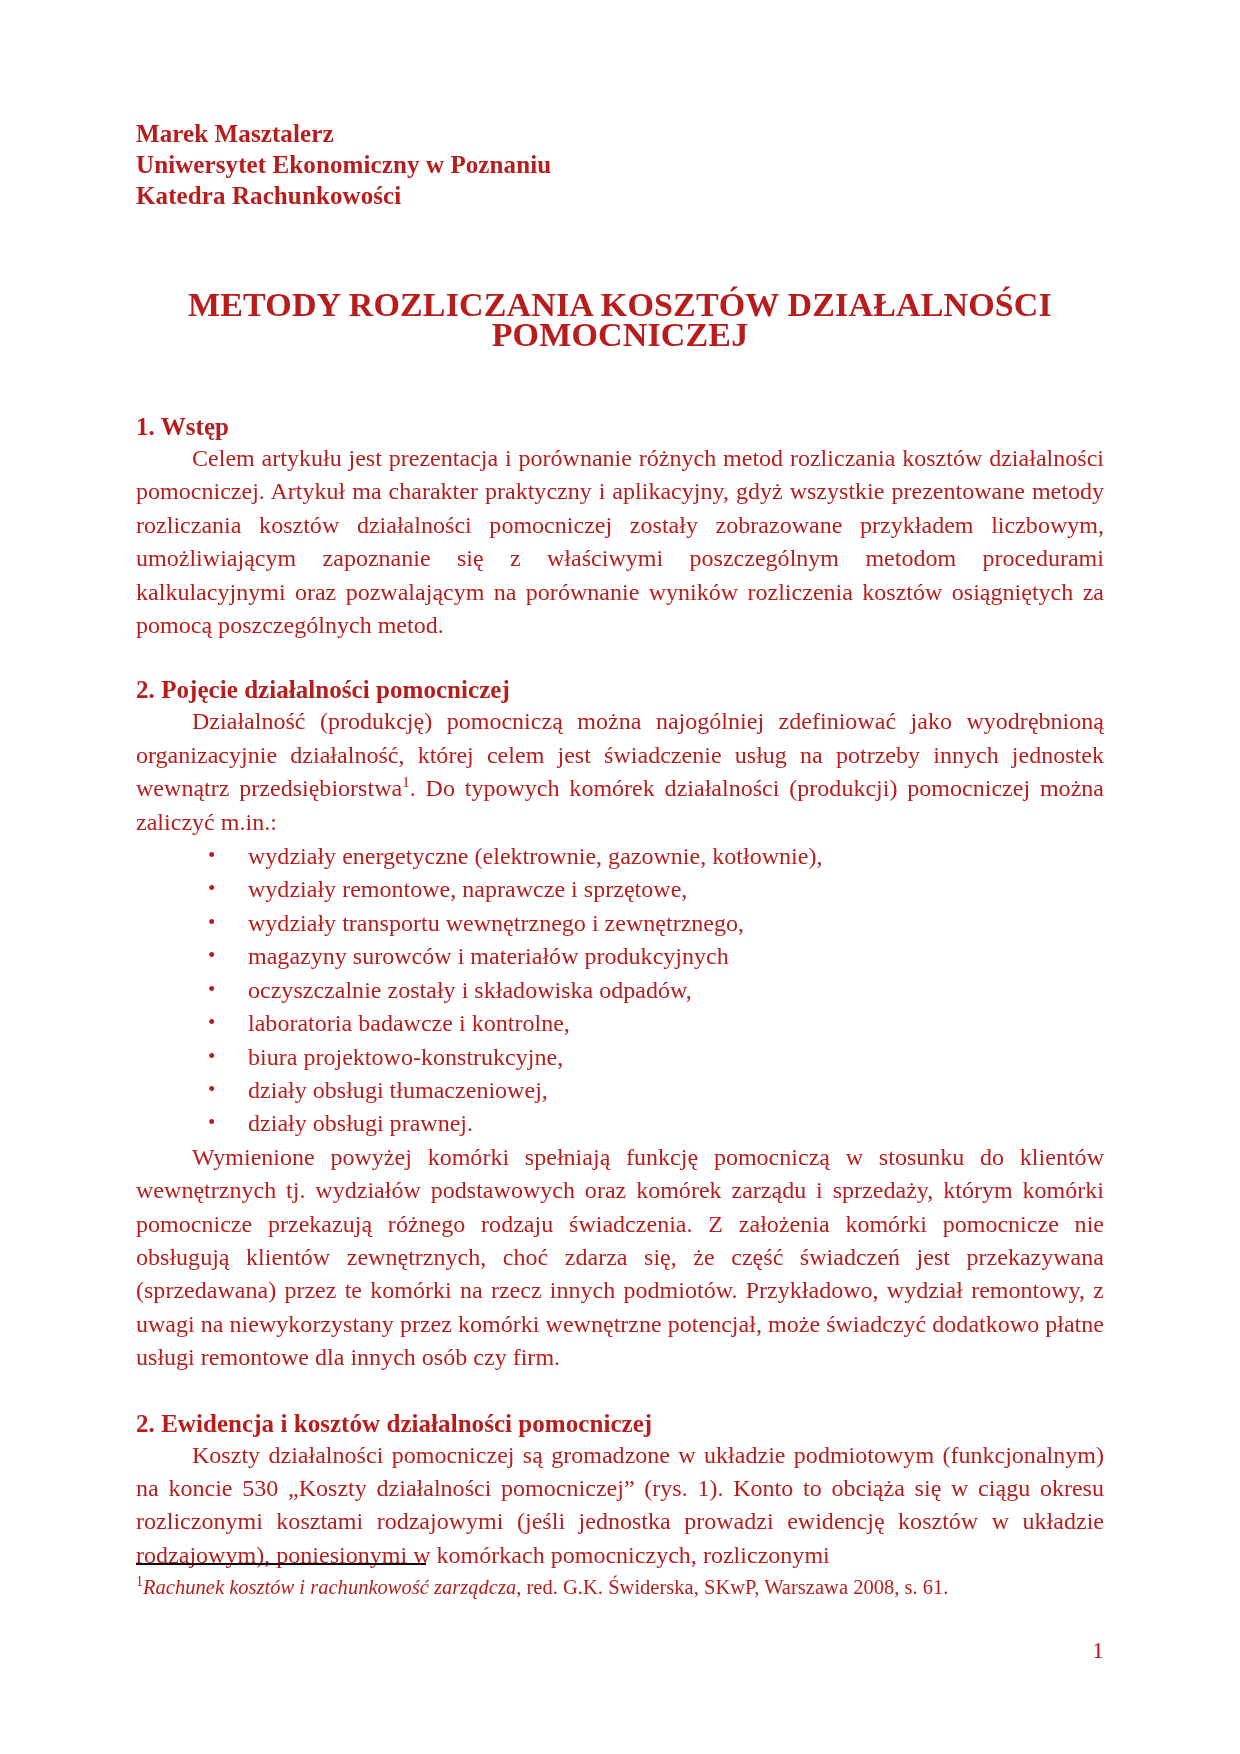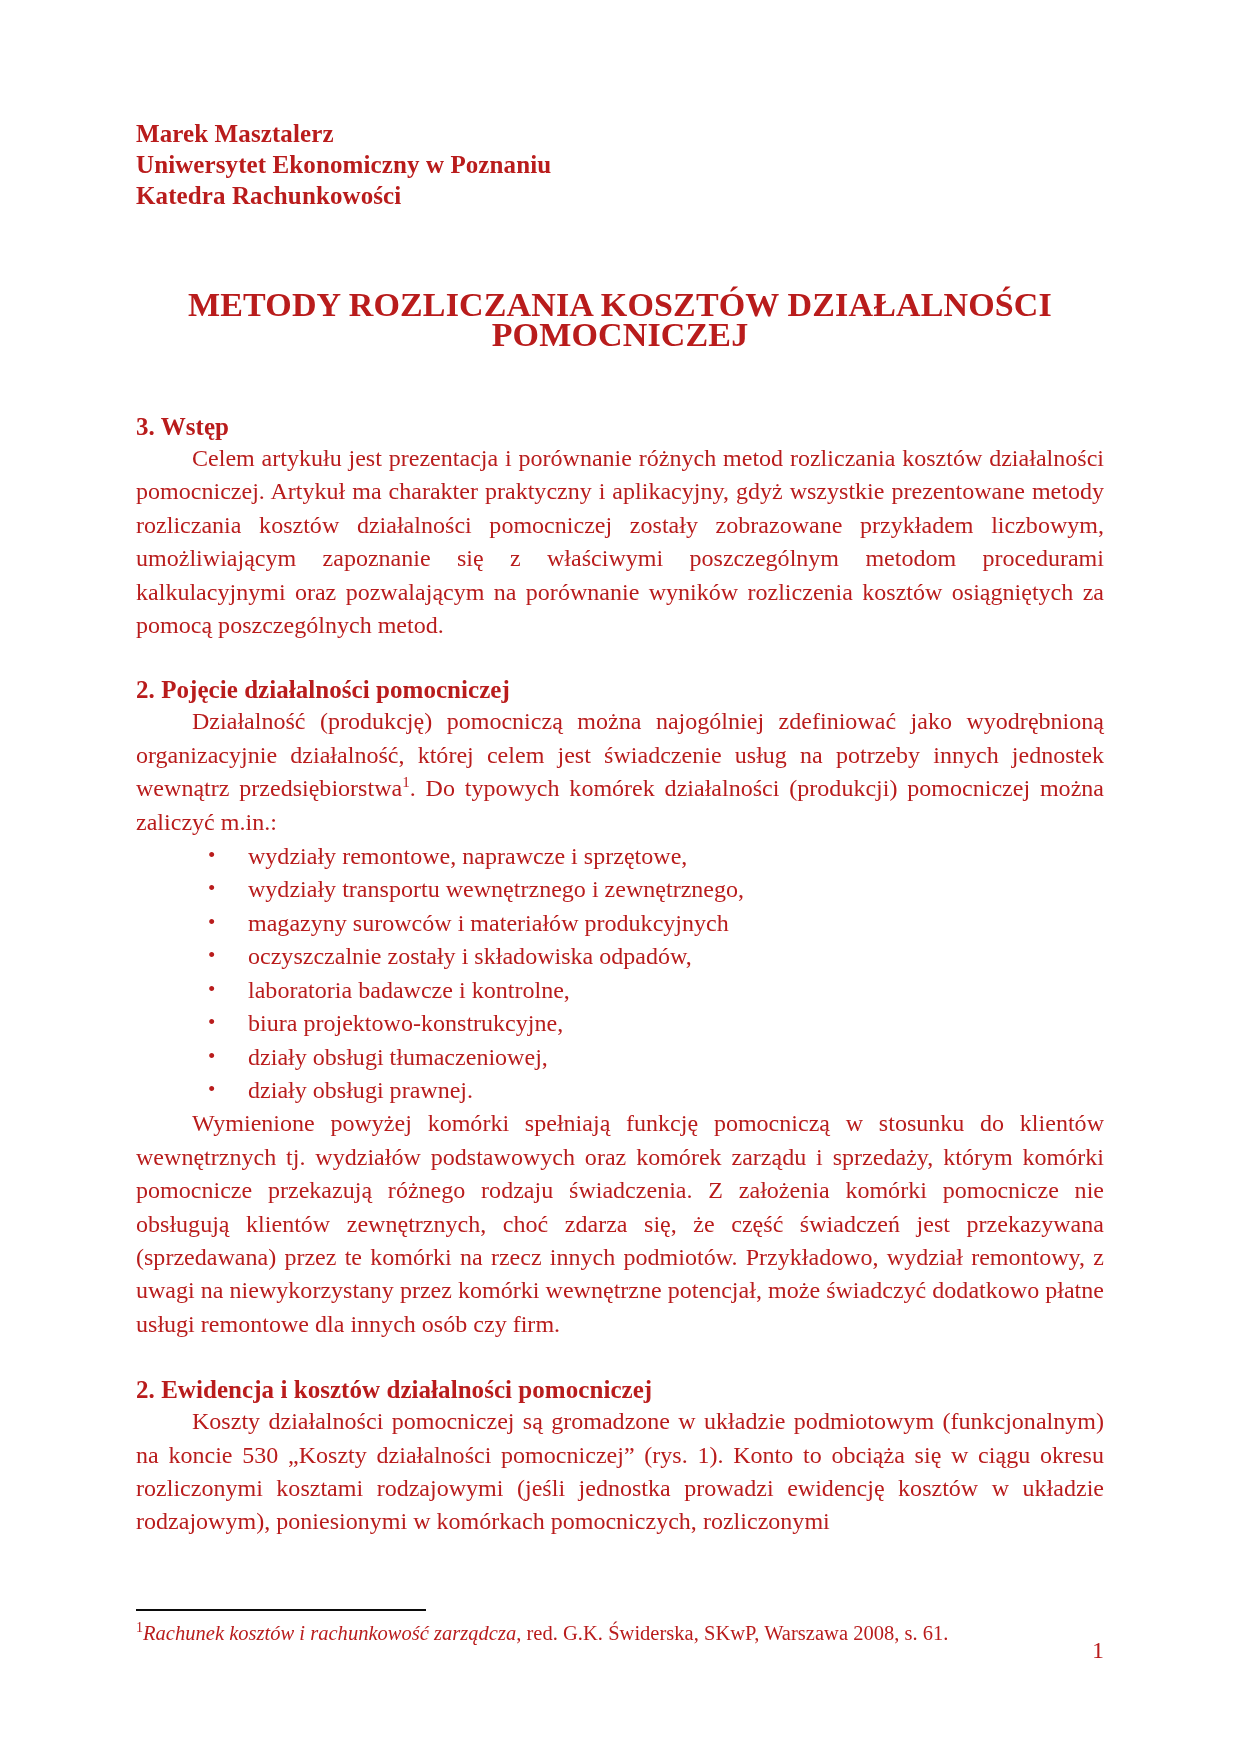--- a/index.html
+++ b/index.html
@@ -92,21 +92,21 @@
     position: absolute;
     left: 72px;
     top: -1px;
     font-size: 21px;
   }
 
   
   .footnote-area {
     position: absolute;
     left: 136px;
-    top: 1609px;
+    top: 1563px;
     width: 968px;
   }
   .footnote-rule {
     width: 290px;
     height: 0;
     border-top: 2.4px solid #0b0b0b;
     margin: 0 0 9px 0;
   }
   .footnote-text {
     font-size: 20.5px;
@@ -137,27 +137,28 @@
   <div class="content">
 
     <div class="affiliation">
       <div>Marek Masztalerz</div>
       <div>Uniwersytet Ekonomiczny w Poznaniu</div>
       <div>Katedra Rachunkowości</div>
     </div>
 
     <div class="doc-title">METODY ROZLICZANIA KOSZTÓW DZIAŁALNOŚCI POMOCNICZEJ</div>
 
-    <div class="heading h-wstep">3. Wstęp</div>
+    <div class="heading h-wstep">1. Wstęp</div>
     <p class="body indent p-intro">Celem artykułu jest prezentacja i porównanie różnych metod rozliczania kosztów działalności pomocniczej. Artykuł ma charakter praktyczny i aplikacyjny, gdyż wszystkie prezentowane metody rozliczania kosztów działalności pomocniczej zostały zobrazowane przykładem liczbowym, umożliwiającym zapoznanie się z właściwymi poszczególnym metodom procedurami kalkulacyjnymi oraz pozwalającym na porównanie wyników rozliczenia kosztów osiągniętych za pomocą poszczególnych metod.</p>
 
     <div class="heading h-pojecie">2. Pojęcie działalności pomocniczej</div>
     <p class="body indent p-dzial"><span>Działalność (produkcję) pomocniczą można najogólniej zdefiniować jako wyodrębnioną organizacyjnie działalność, której celem jest świadczenie usług na potrzeby innych jednostek wewnątrz przedsiębiorstwa</span><sup class="fn">1</sup><span>. Do typowych komórek działalności (produkcji) pomocniczej można zaliczyć m.in.:</span></p>
 
     <ul class="bullets">
+      <li>wydziały energetyczne (elektrownie, gazownie, kotłownie),</li>
       <li>wydziały remontowe, naprawcze i sprzętowe,</li>
       <li>wydziały transportu wewnętrznego i zewnętrznego,</li>
       <li>magazyny surowców i materiałów produkcyjnych</li>
       <li>oczyszczalnie zostały i składowiska odpadów,</li>
       <li>laboratoria badawcze i kontrolne,</li>
       <li>biura projektowo-konstrukcyjne,</li>
       <li>działy obsługi tłumaczeniowej,</li>
       <li>działy obsługi prawnej.</li>
     </ul>
 

